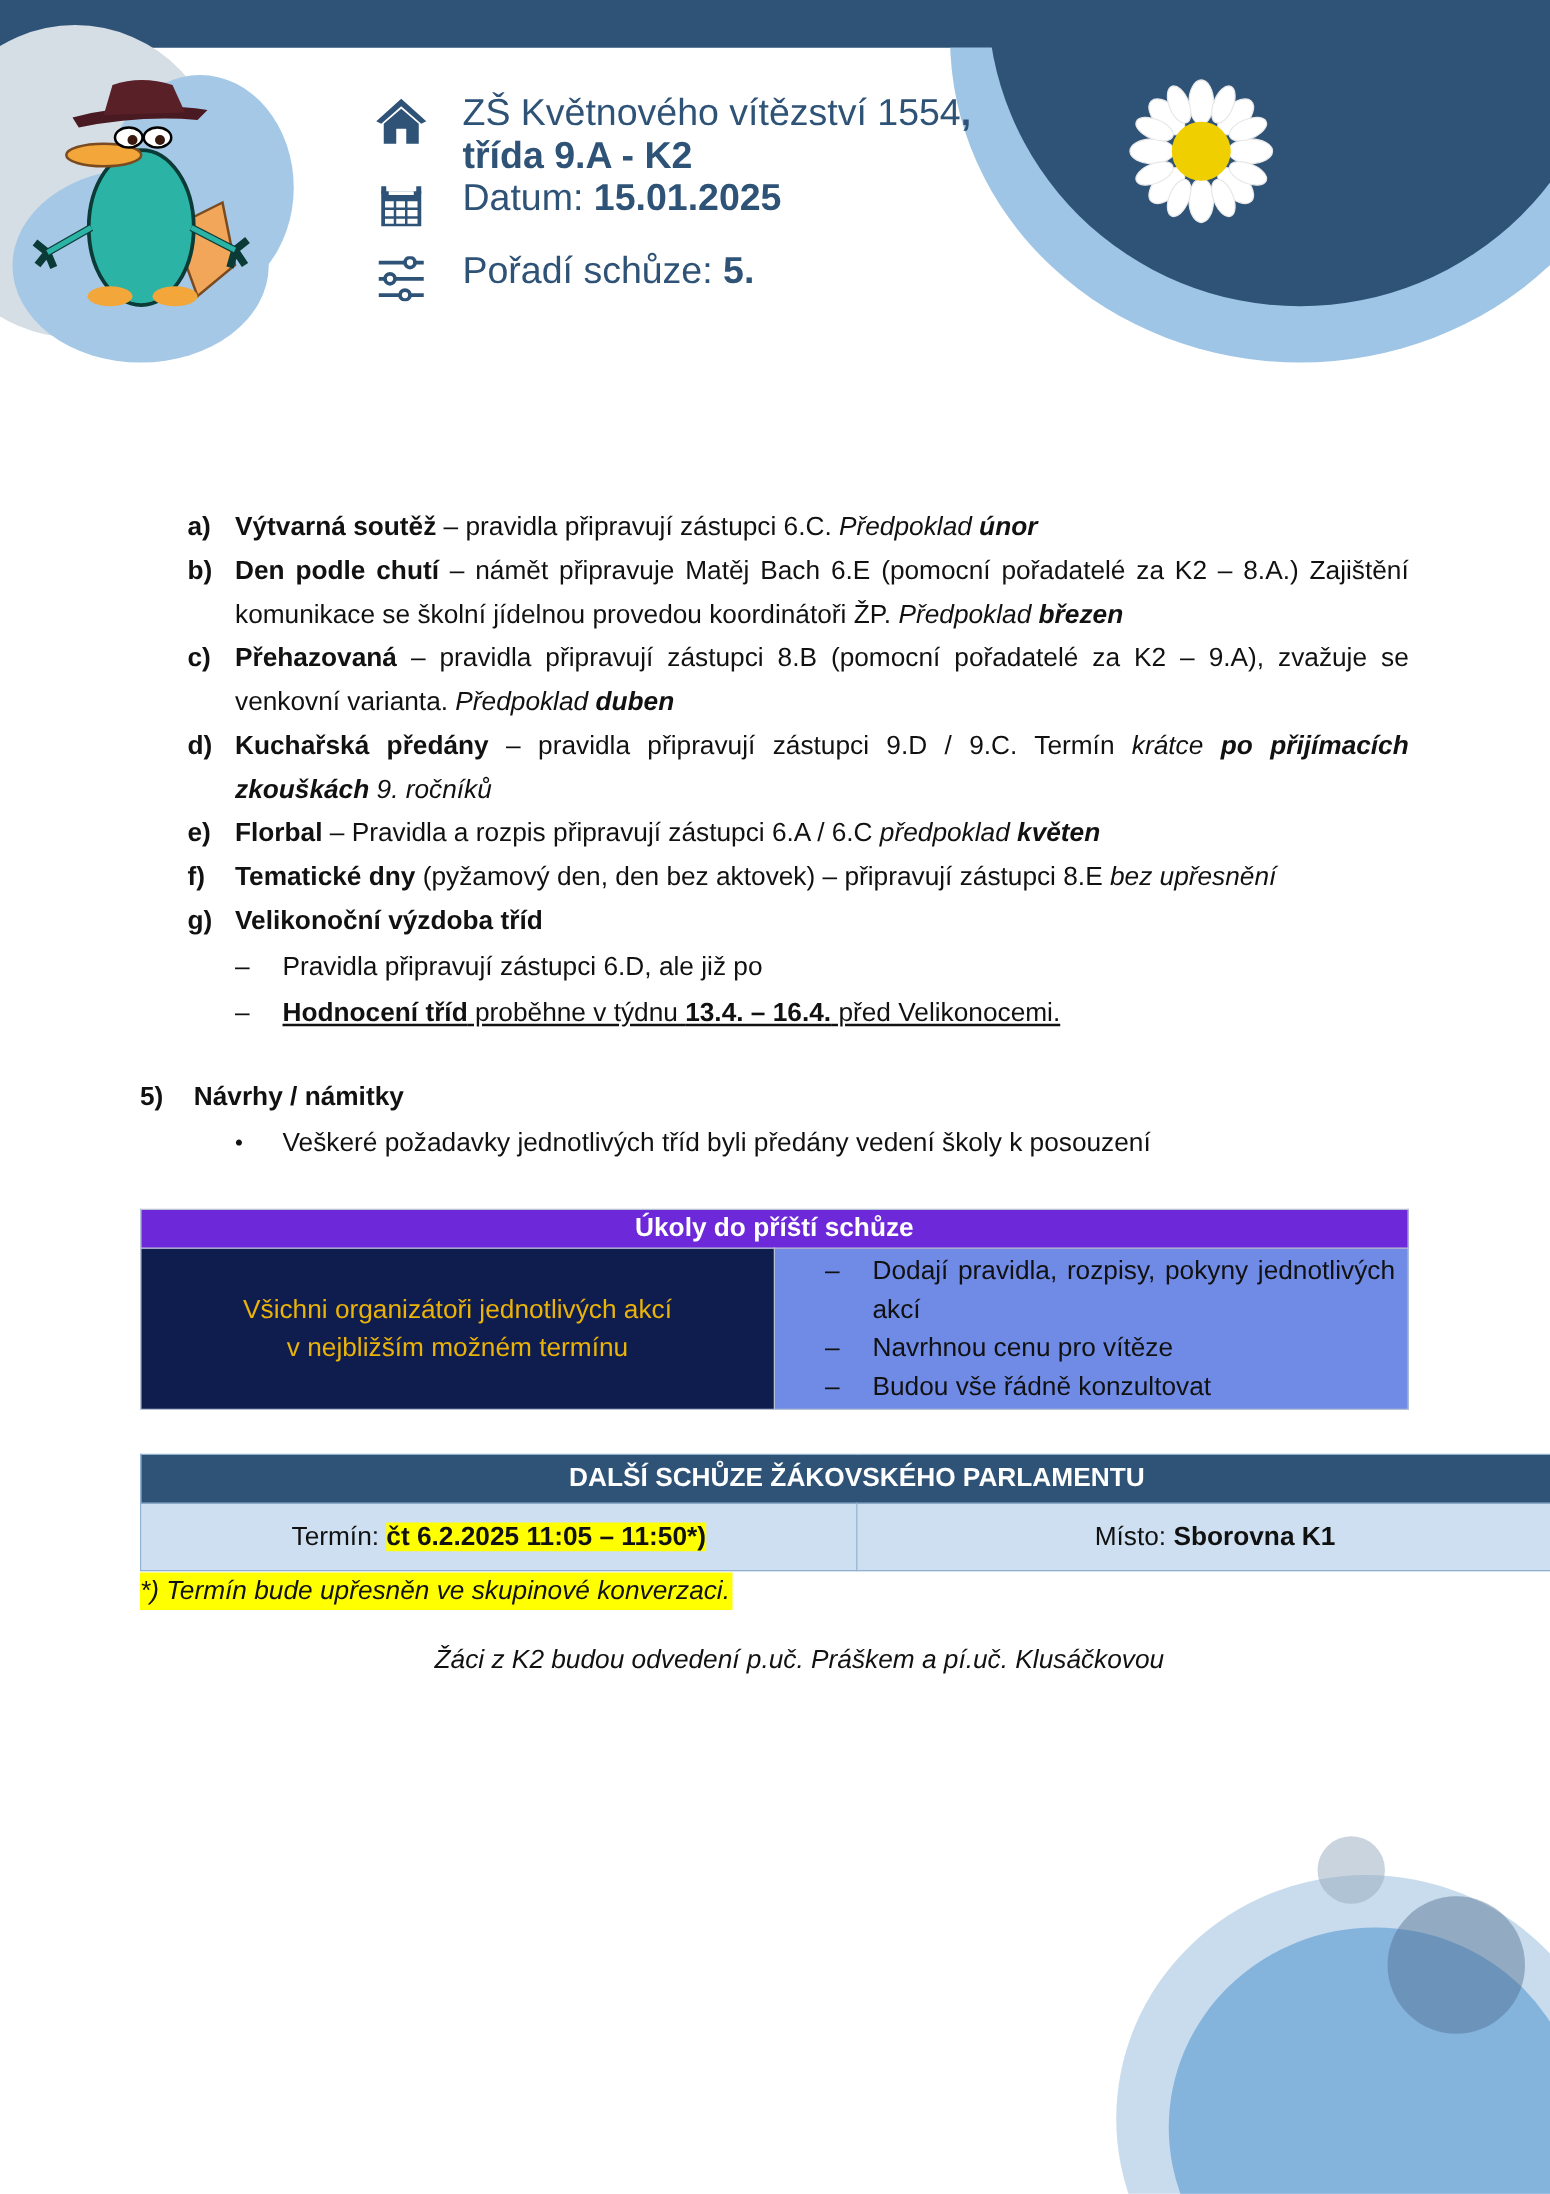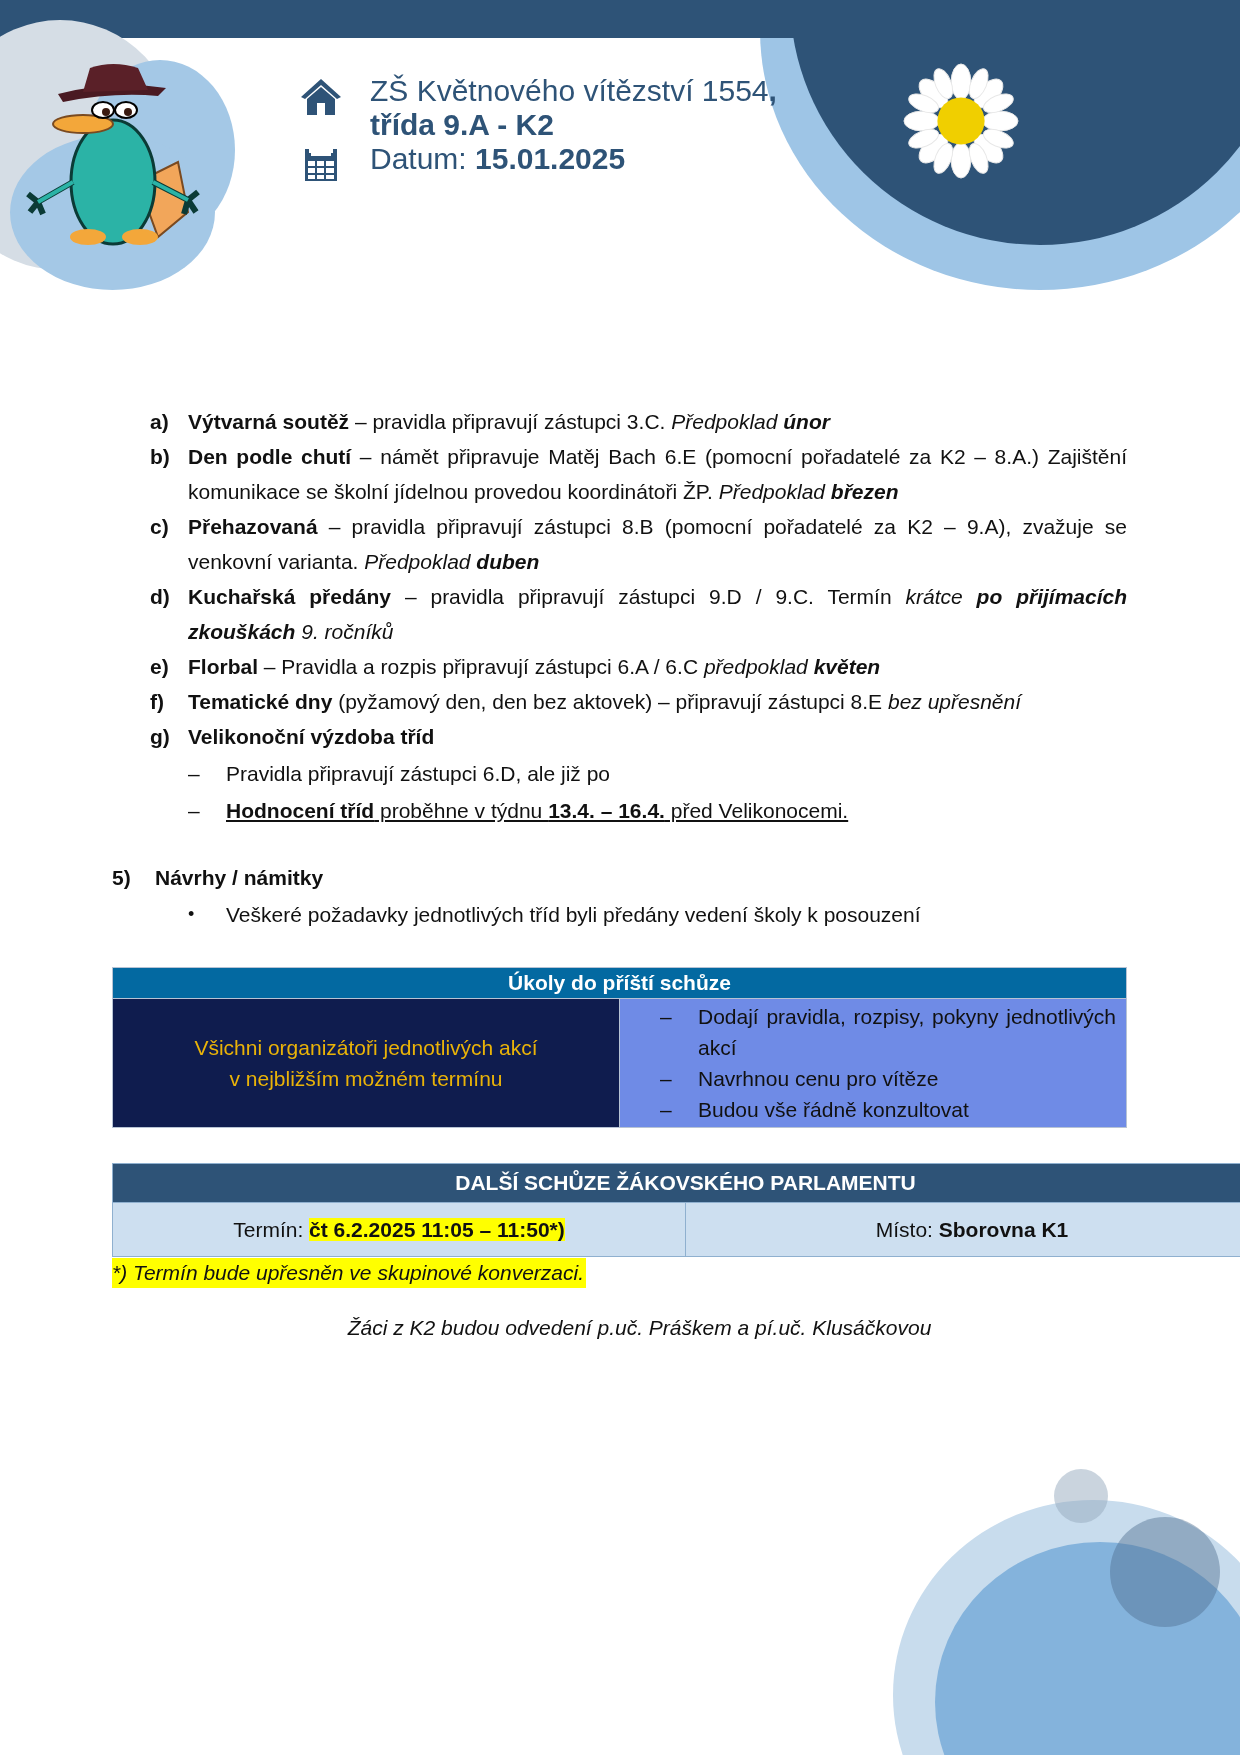--- a/index.html
+++ b/index.html
@@ -39,21 +39,21 @@
   .sub { display: flex; padding-left: 76px; margin-top: 2px; }
   .sub .dash { width: 38px; flex-shrink: 0; }
   .u { text-decoration: underline; }
 
   .section { display: flex; margin-top: 32px; font-weight: bold; }
   .section .num { width: 43px; }
   .bullet { display: flex; padding-left: 76px; margin-top: 2px; }
   .bullet .dot { width: 38px; font-size: 18px; }
 
   .tasks { position: absolute; left: 112px; top: 967px; width: 1015px; border-collapse: collapse; font-size: 21px; }
-  .tasks th { background: #0369a1; color: #fff; font-weight: bold; height: 31px; border: 1px solid #b7c3d4; }
+  .tasks th { background: #6d28d9; color: #fff; font-weight: bold; height: 31px; border: 1px solid #b7c3d4; }
   .tasks td { vertical-align: middle; border: 1px solid #b7c3d4; }
   .tasks .left { background: #0f1c4e; color: #eab308; text-align: center; width: 507px; line-height: 31px; }
   .tasks .right { background: #6f8be6; color: #111; padding: 2px 10px 2px 40px; line-height: 31px; }
   .task-li { display: flex; text-align: justify; }
   .task-li .dash { width: 38px; flex-shrink: 0; }
   .task-li .t { flex: 1; }
 
   .next { position: absolute; left: 112px; top: 1163px; width: 1147px; border-collapse: collapse; font-size: 21px; }
   .next th { background: #2e5377; color: #fff; font-weight: bold; height: 39px; border: 1px solid #8fb0cf; }
   .next td { background: #cddff0; height: 54px; text-align: center; border: 1px solid #8fb0cf; width: 50%; }
@@ -149,26 +149,43 @@
             <rect x="23" y="21" width="8" height="5"></rect>
             <rect x="5" y="28" width="7" height="4"></rect>
             <rect x="14" y="28" width="7" height="4"></rect>
             <rect x="23" y="28" width="8" height="4"></rect>
             <rect x="8" y="6" width="20" height="3"></rect>
           </g>
         </svg>
     </div>
     <div class="info-text"><span>Datum: </span><b>15.01.2025</b></div>
   </div>
+  <div class="info-row row-order">
+    <div class="info-icon">
+      <svg width="38" height="36" viewBox="0 0 38 36">
+          <g stroke="#2e5377" stroke-width="3" fill="none">
+            <line x1="1" y1="5" x2="37" y2="5"></line>
+            <line x1="1" y1="18" x2="37" y2="18"></line>
+            <line x1="1" y1="31" x2="37" y2="31"></line>
+          </g>
+          <g fill="#fff" stroke="#2e5377" stroke-width="3">
+            <circle cx="26" cy="5" r="4"></circle>
+            <circle cx="10" cy="18" r="4"></circle>
+            <circle cx="22" cy="31" r="4"></circle>
+          </g>
+        </svg>
+    </div>
+    <div class="info-text"><span>Pořadí schůze: </span><b>5.</b></div>
+  </div>
 </div>
 
 <div class="content">
   <div class="item">
     <span class="mark">a)</span>
-    <span class="body"><b>Výtvarná soutěž</b><span> – pravidla připravují zástupci 3.C. </span><i>Předpoklad </i><b><i>únor</i></b></span>
+    <span class="body"><b>Výtvarná soutěž</b><span> – pravidla připravují zástupci 6.C. </span><i>Předpoklad </i><b><i>únor</i></b></span>
   </div>
   <div class="item">
     <span class="mark">b)</span>
     <span class="body"><b>Den podle chutí</b><span> – námět připravuje Matěj Bach 6.E (pomocní pořadatelé za K2 – 8.A.) Zajištění komunikace se školní jídelnou provedou koordinátoři ŽP. </span><i>Předpoklad </i><b><i>březen</i></b></span>
   </div>
   <div class="item">
     <span class="mark">c)</span>
     <span class="body"><b>Přehazovaná</b><span> – pravidla připravují zástupci 8.B (pomocní pořadatelé za K2 – 9.A), zvažuje se venkovní varianta. </span><i>Předpoklad </i><b><i>duben</i></b></span>
   </div>
   <div class="item">

